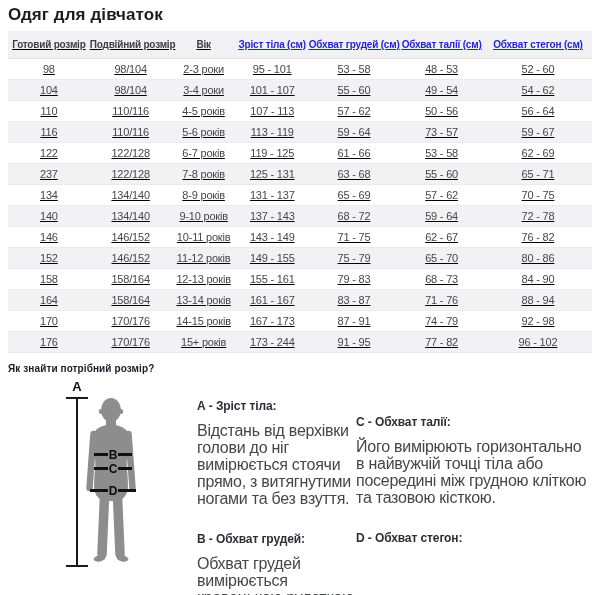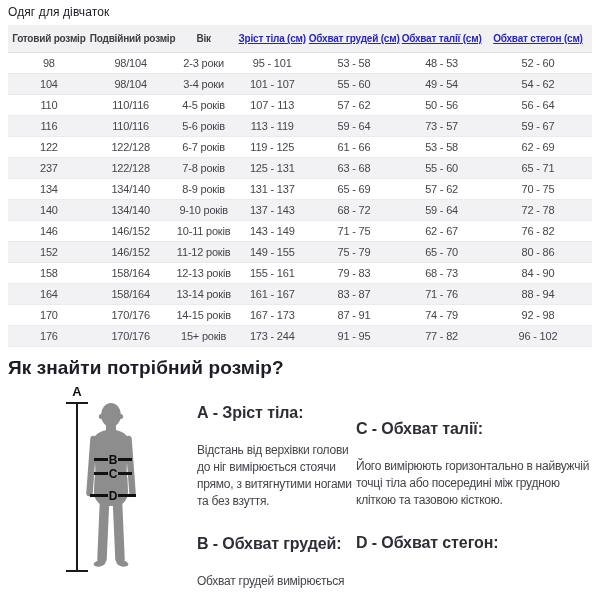--- a/index.html
+++ b/index.html
@@ -9,41 +9,41 @@
     --silhouette-gray:#8d8d8d;
     --text-dark:#1c1c26;
     --text-body:#45454c;
     --border:#ebebee;
   }
   *{box-sizing:border-box;margin:0;padding:0;}
   html,body{width:600px;height:595px;overflow:hidden;background:#fff;
     font-family:"Liberation Sans","DejaVu Sans",sans-serif;}
   .page{width:600px;height:595px;position:relative;}
 
-  .page-title{font-size:12px;font-weight:normal;color:var(--text-dark);
+  .page-title{font-size:17px;font-weight:bold;color:var(--text-dark);
     margin:5px 0 0 8px;letter-spacing:.1px;}
 
   table.size-table{border-collapse:collapse;table-layout:fixed;
-    width:584px;margin:6px 8px 0 8px;}
+    width:584px;margin:6px 8px 0 8px;text-decoration:underline;}
   .size-table col.c1{width:14%;} .size-table col.c2{width:14%;}
   .size-table col.c3{width:11%;} .size-table col.c4{width:12.5%;}
   .size-table col.c5{width:15.5%;}.size-table col.c6{width:14.5%;}
   .size-table col.c7{width:18.5%;}
   .size-table thead tr{background:var(--header-bg);height:27px;}
   .size-table th{font-size:10px;font-weight:bold;color:#3d3d44;
     text-align:center;vertical-align:middle;white-space:nowrap;
     letter-spacing:-0.2px;border-bottom:1px solid #e3e3e6;}
   .size-table th .th-link{color:var(--link-blue);text-decoration:underline;
     cursor:pointer;}
   .size-table td{font-size:11px;color:var(--text-body);text-align:center;
     vertical-align:middle;height:21px;border-bottom:1px solid var(--border);
     letter-spacing:-0.2px;white-space:nowrap;}
   .size-table tbody tr:nth-child(even){background:var(--row-stripe);}
 
-  .guide-title{font-size:19px;font-weight:bold;color:var(--text-dark);
+  .guide-title{font-size:10px;font-weight:bold;color:var(--text-dark);
     margin:10px 0 0 8px;letter-spacing:.1px;}
 
   .guide{position:relative;width:600px;height:212px;margin-top:3px;}
 
   
   .measure-a{position:absolute;left:60px;top:0;width:34px;height:196px;}
   .measure-a .a-letter{position:absolute;left:0;top:2px;width:34px;
     text-align:center;font-size:13px;font-weight:bold;color:#111;}
   .measure-a .tick{position:absolute;left:6px;width:22px;height:2px;
     background:#1a1a1a;}
@@ -58,24 +58,24 @@
   .girth-line .seg{height:2.5px;background:#111;flex:1;}
   .girth-line .letter{font-size:12px;font-weight:bold;color:#0c0c0c;
     line-height:1;padding:0 1px;}
   .girth-b{left:94px;top:72px;width:38px;}
   .girth-c{left:94px;top:86px;width:38px;}
   .girth-d{left:90px;top:108px;width:46px;}
 
   .guide-col{position:absolute;top:0;}
   .guide-col.left{left:197px;top:22px;width:162px;}
   .guide-col.right{left:356px;top:38px;width:234px;}
-  .guide-block .g-head{font-size:16px;font-weight:bold;color:#2e2e36;
+  .guide-block .g-head{font-size:12px;font-weight:bold;color:#2e2e36;
     letter-spacing:-0.1px;}
-  .guide-block .g-text{font-size:12px;color:var(--text-body);
-    line-height:17px;margin-top:20px;letter-spacing:-0.25px;}
+  .guide-block .g-text{font-size:16px;color:var(--text-body);
+    line-height:17px;margin-top:9px;letter-spacing:-0.25px;}
   .guide-block + .guide-block{margin-top:25px;}
 </style>
 </head>
 <body>
 
 <div class="page">
 
   <h1 class="page-title">Одяг для дівчаток</h1>
 
   <table class="size-table">

